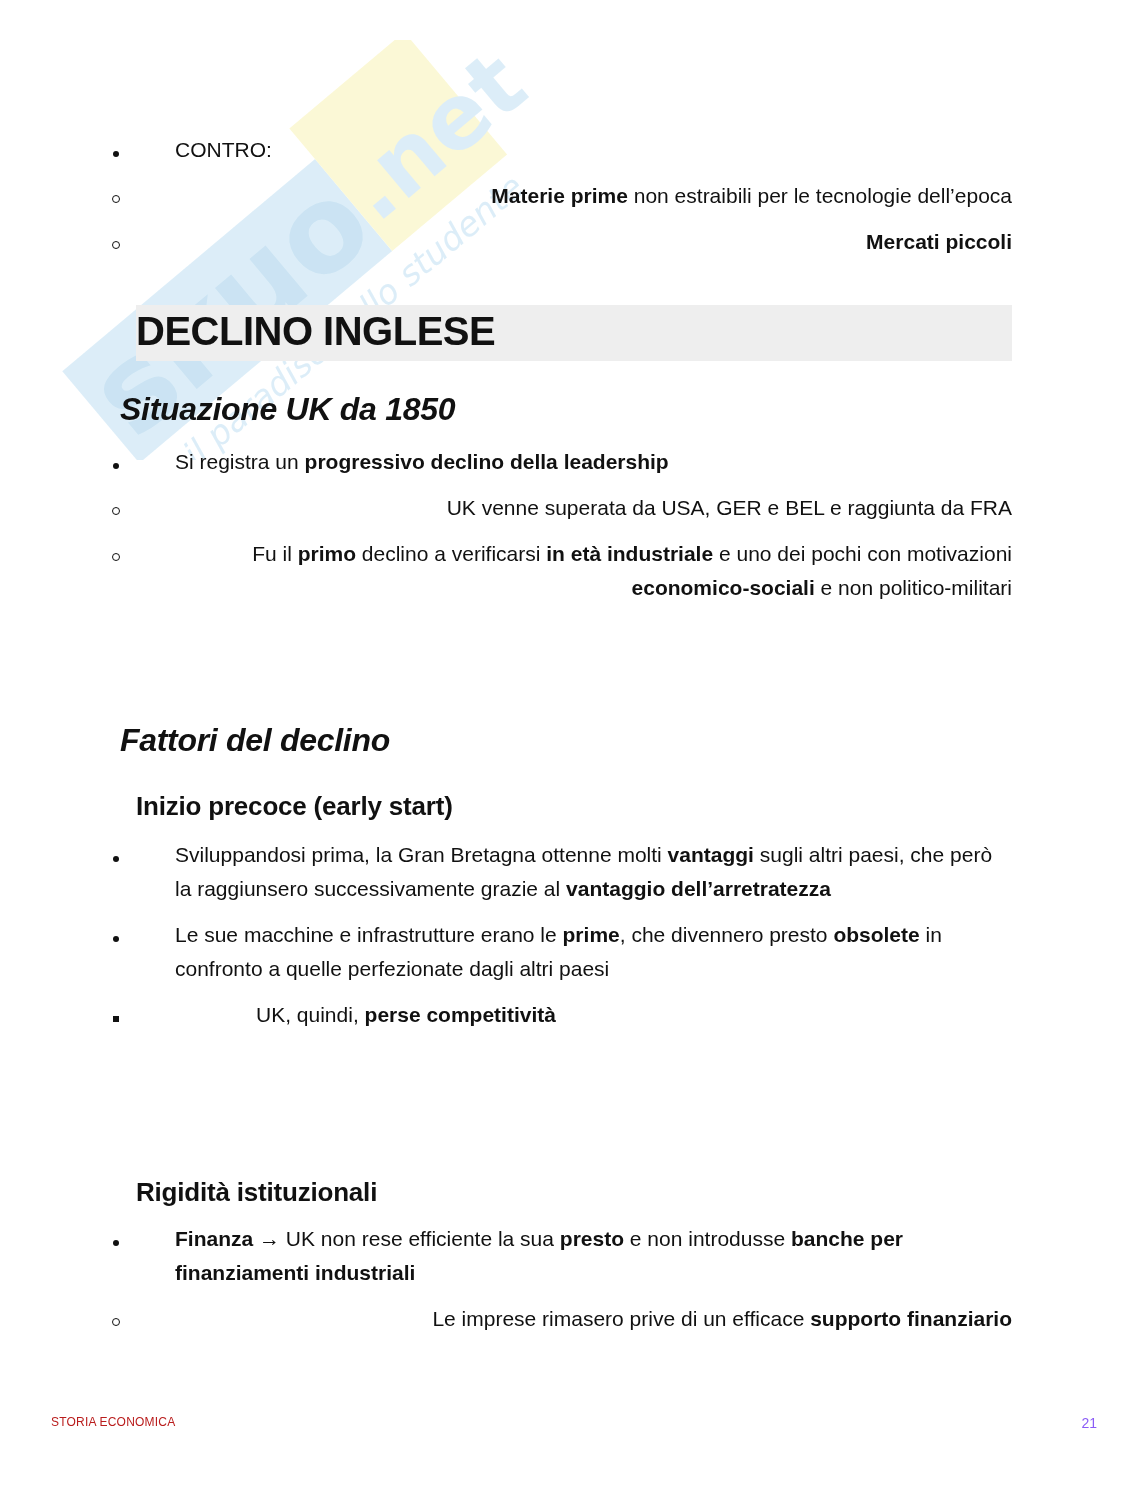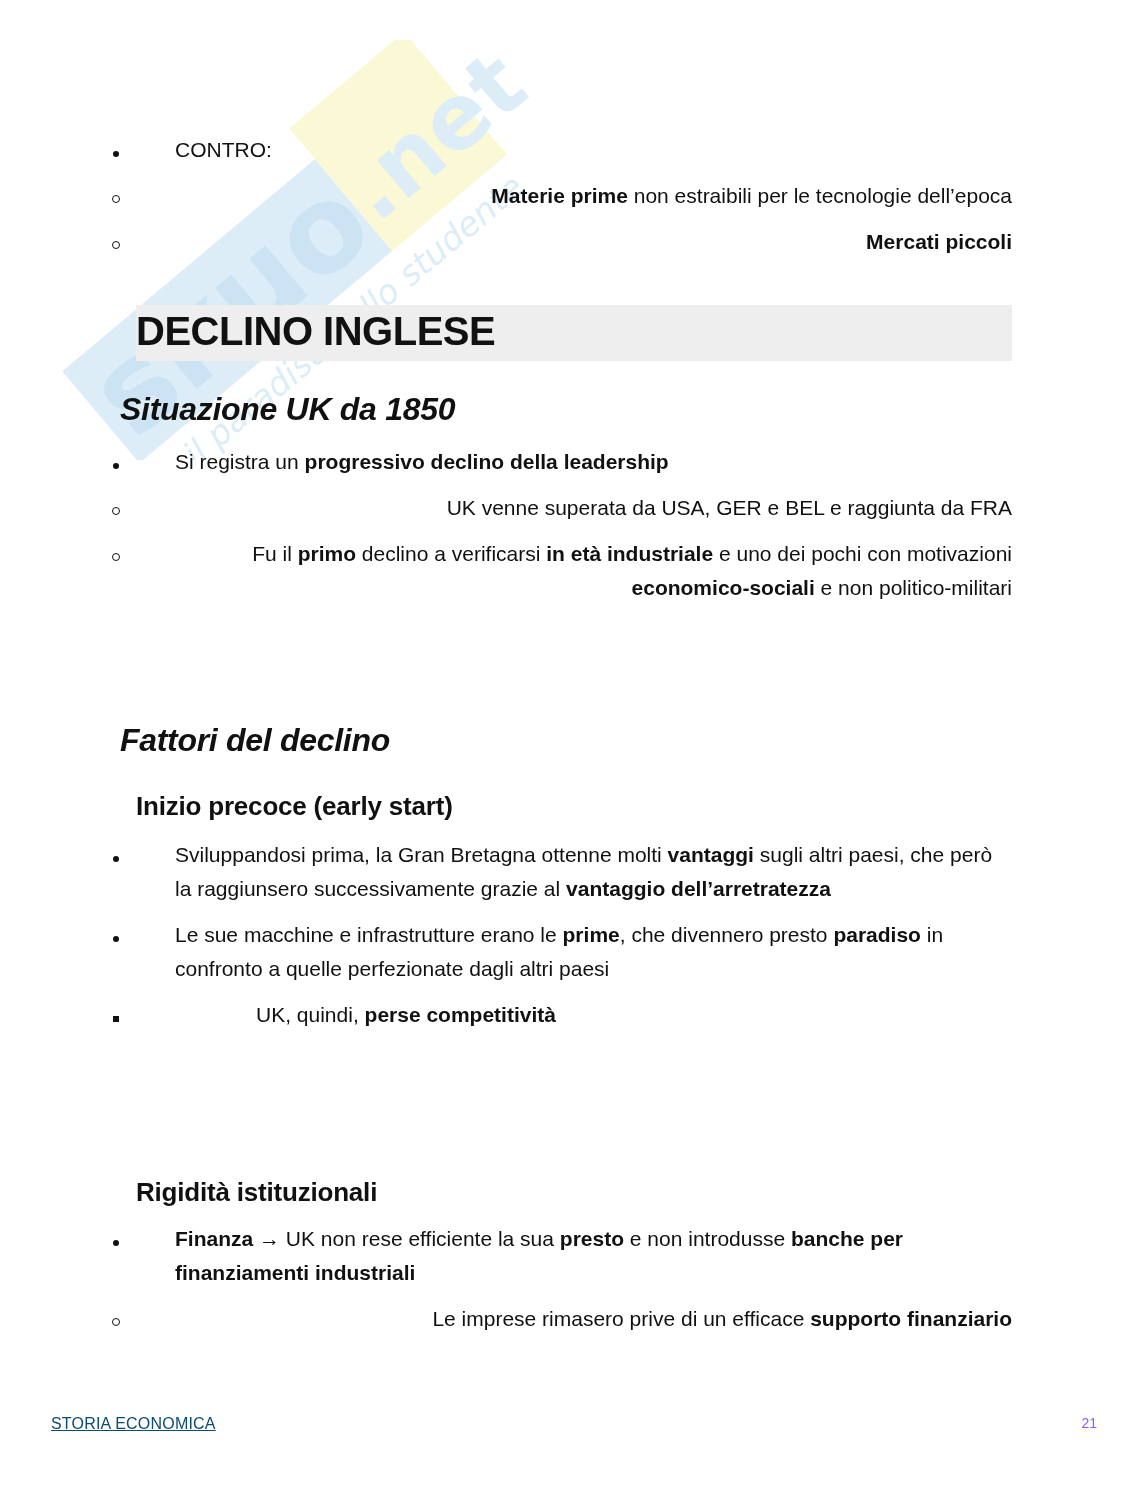--- a/index.html
+++ b/index.html
@@ -17,21 +17,21 @@
   .l2 { padding-left: 80px; margin-bottom: 12px; text-align: right; }
   .l3 { padding-left: 120px; margin-bottom: 12px; }
   .disc { display: inline-block; width: 6px; height: 6px; border-radius: 50%; background: #111; margin-top: 14px; }
   .circle { display: inline-block; width: 6px; height: 6px; border-radius: 50%; border: 1.6px solid #111; margin-top: 13px; box-sizing: content-box; }
   .square { display: inline-block; width: 6px; height: 6px; background: #111; margin-top: 14px; }
   .h1 { position: absolute; left: 136px; top: 305px; width: 876px; height: 56px; background: #eeeeee; }
   .h1 span { position: absolute; left: 0; top: 4px; font-size: 40px; font-weight: bold; letter-spacing: -0.5px; line-height: 44px; }
   .h2 { position: absolute; left: 120px; font-size: 32px; font-weight: bold; line-height: 40px; letter-spacing: -0.3px; font-style: italic; }
   .h3 { position: absolute; left: 136px; font-size: 26px; font-weight: bold; line-height: 34px; letter-spacing: -0.2px; }
   .block { position: absolute; left: 136px; width: 876px; }
-  .footer-left { position: absolute; left: 51px; top: 1415px; font-size: 16px; color: #0c4a6e; letter-spacing: 0.2px; text-decoration: underline; }
+  .footer-left { position: absolute; left: 51px; top: 1415px; font-size: 12px; color: #b91c1c; letter-spacing: 0.2px; }
   .footer-right { position: absolute; right: 51px; top: 1415px; font-size: 14px; color: #8b5cf6; }
 </style>
 </head>
 <body>
 
 <svg class="watermark" viewBox="0 0 480 420" xmlns="http://www.w3.org/2000/svg">
   <g transform="rotate(-40 240 210)" opacity="0.85">
     <rect x="-20" y="150" width="330" height="120" fill="#d7ebf7"></rect>
     <text x="-10" y="250" font-family="DejaVu Sans, sans-serif" font-size="120" font-weight="bold" fill="#c2dff2">skuola</text>
     <rect x="310" y="110" width="150" height="160" fill="#fbf7cf"></rect>
@@ -87,21 +87,21 @@
   <div class="h3" style="top:789px;">Inizio precoce (early start)</div>
 
   <div class="block" style="top:838px;">
     <ul>
       <li class="l1">
         <span class="bullet"><span class="disc"></span></span>
         <span>Sviluppandosi prima, la Gran Bretagna ottenne molti </span><b>vantaggi</b><span> sugli altri paesi, che però la raggiunsero successivamente grazie al </span><b>vantaggio dell’arretratezza</b>
       </li>
       <li class="l1">
         <span class="bullet"><span class="disc"></span></span>
-        <span>Le sue macchine e infrastrutture erano le </span><b>prime</b><span>, che divennero presto </span><b>paradiso</b><span> in confronto a quelle perfezionate dagli altri paesi</span>
+        <span>Le sue macchine e infrastrutture erano le </span><b>prime</b><span>, che divennero presto </span><b>obsolete</b><span> in confronto a quelle perfezionate dagli altri paesi</span>
       </li>
       <li class="l3">
         <span class="bullet"><span class="square"></span></span>
         <span>UK, quindi, </span><b>perse competitività</b>
       </li>
     </ul>
   </div>
 
   <div class="h3" style="top:1175px;">Rigidità istituzionali</div>
 

